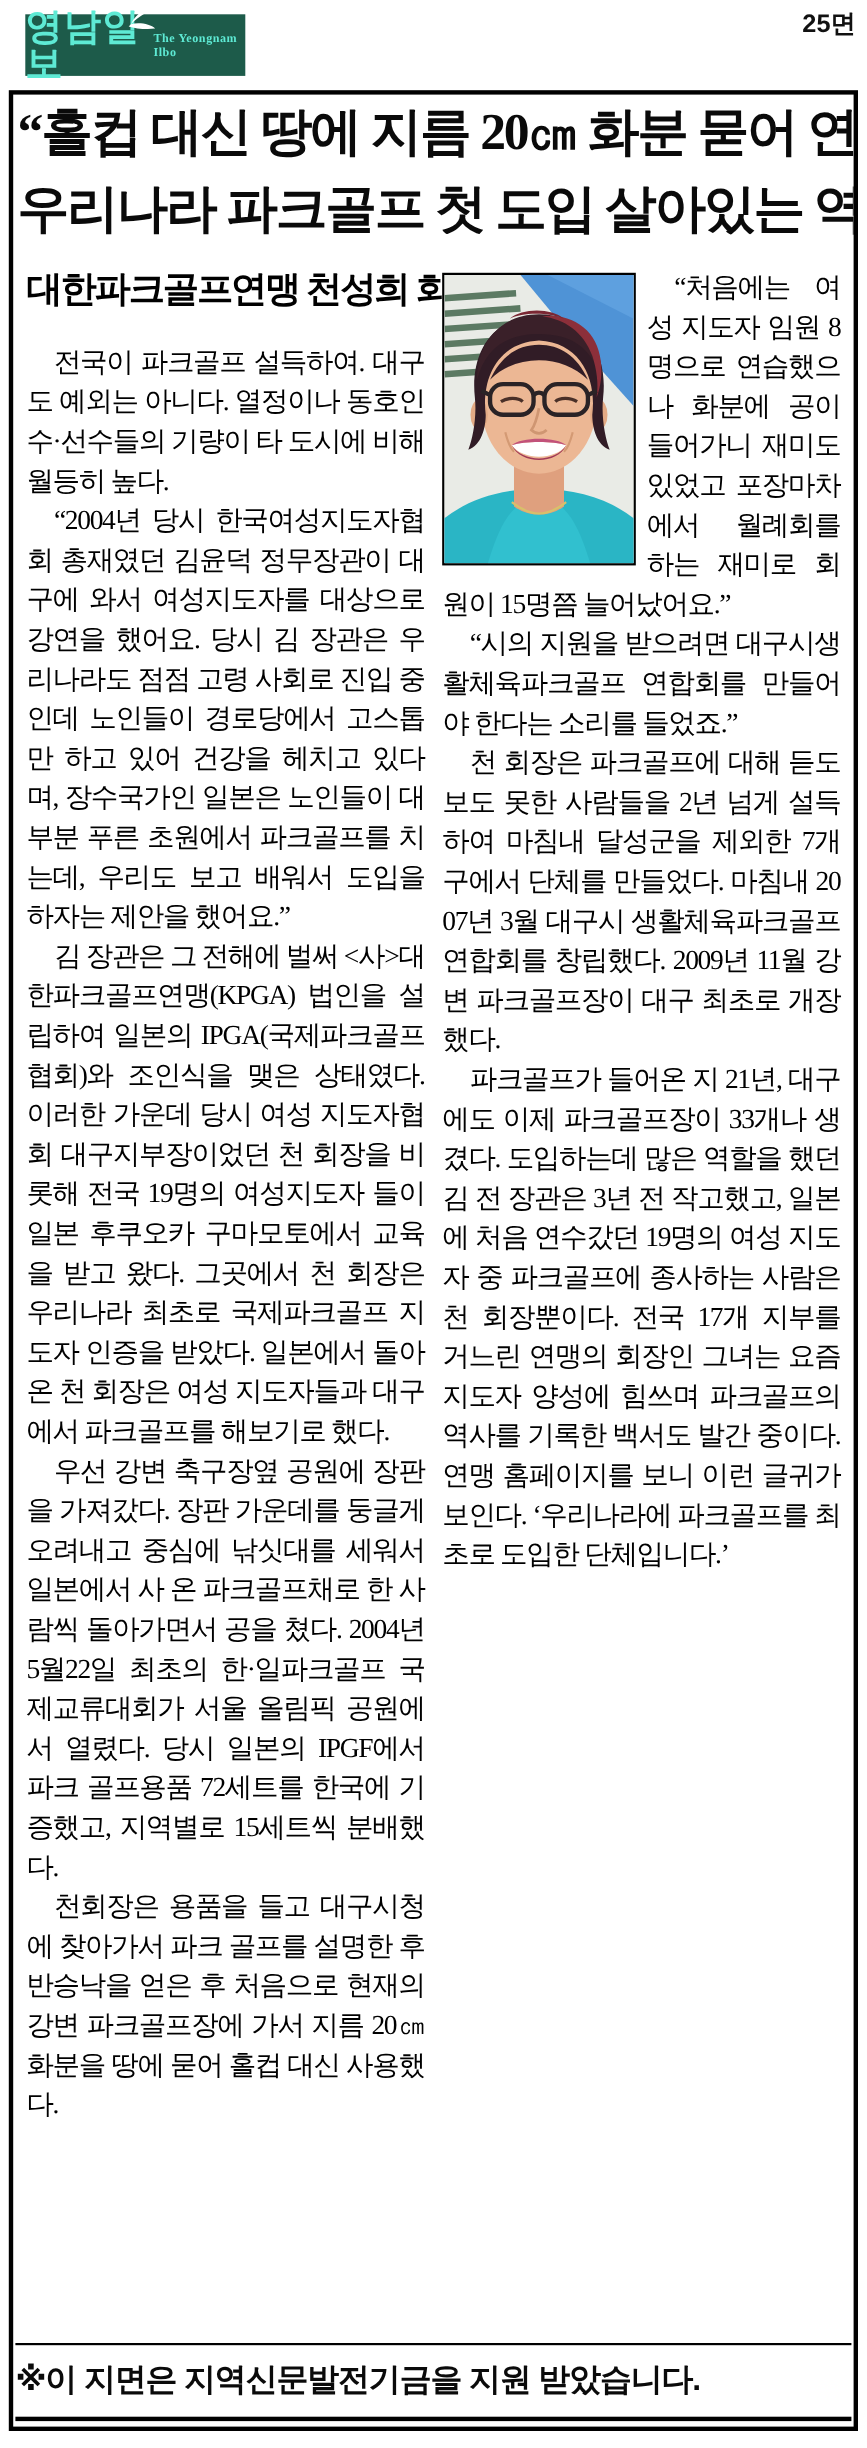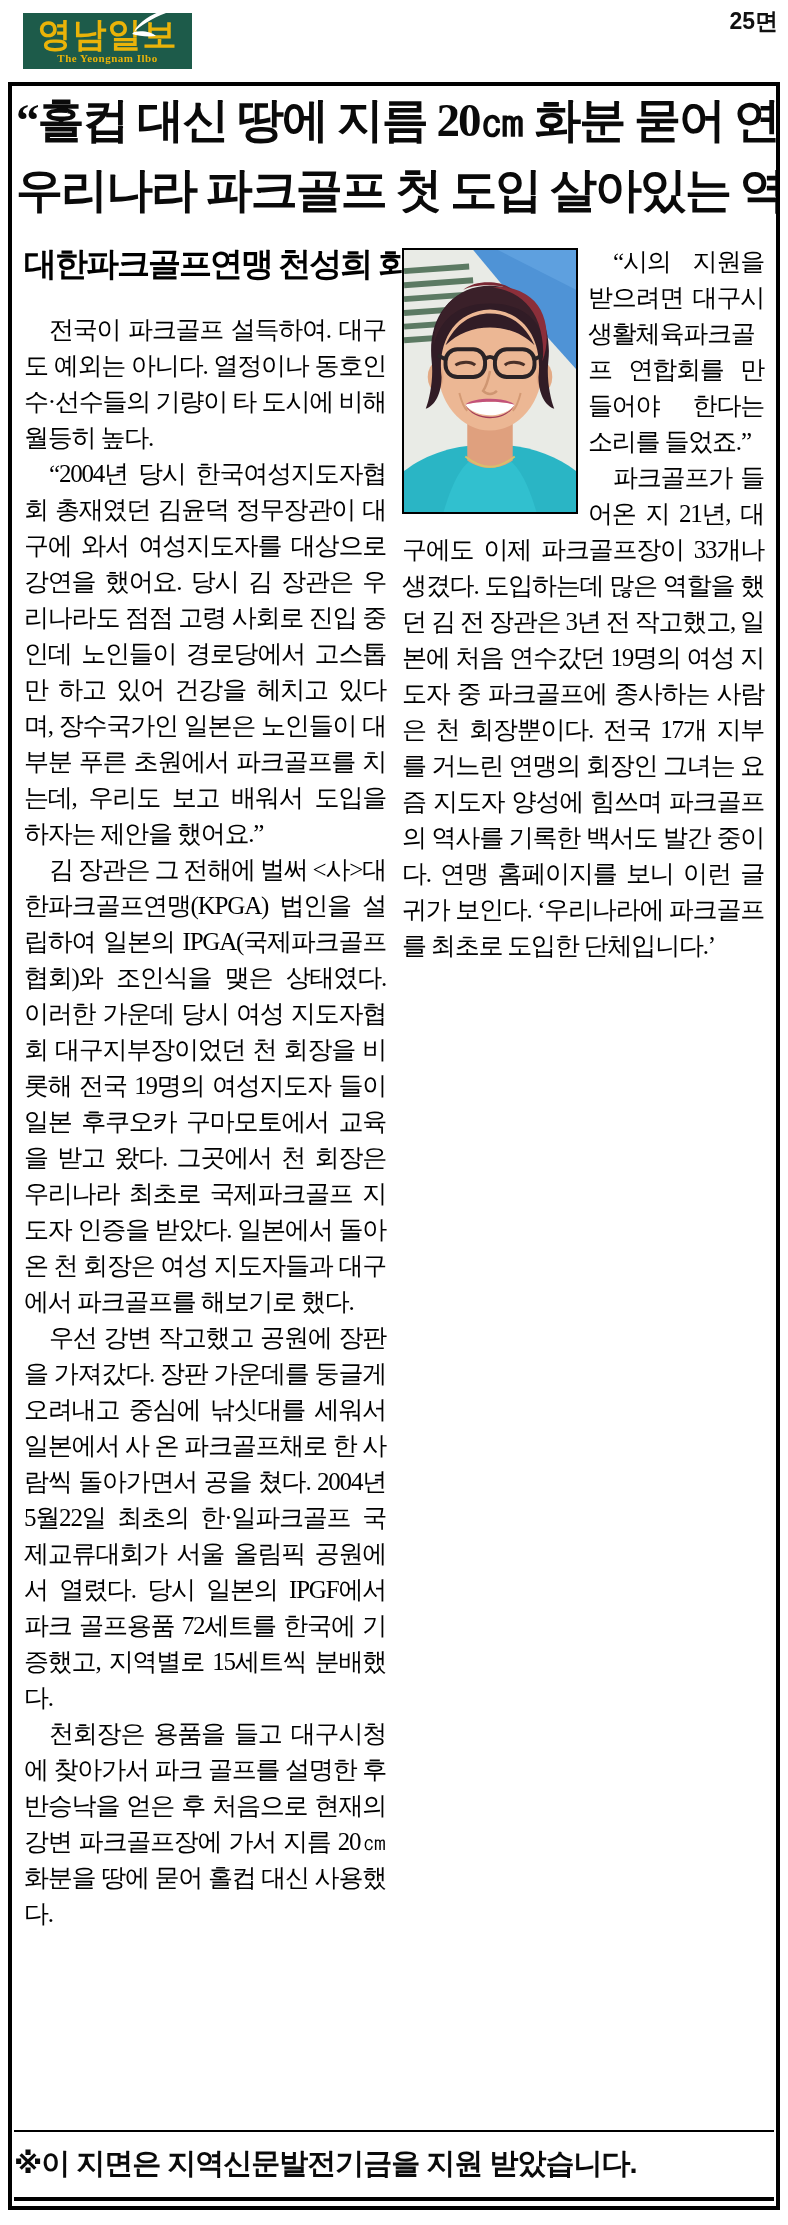--- a/index.html
+++ b/index.html
@@ -8,23 +8,23 @@
     width:788px;height:2225px;
     background:#fff;
     font-family:"Liberation Serif","DejaVu Serif",serif;
     color:#000;
     overflow:hidden;
   }
 
   
   .masthead{position:absolute;top:0;left:0;width:788px;height:80px;}
   .logo-box{
-    position:absolute;left:23px;top:13px;width:169px;height:56px;
-    background:#1d5b4a;color:#eab308;
-    display:flex;flex-direction:column;align-items:center;justify-content:center;
+    position:absolute;left:23px;top:13px;width:200px;height:56px;
+    background:#1d5b4a;color:#5eead4;
+    display:flex;flex-direction:row;align-items:center;justify-content:center;
   }
   .logo-main{
     position:relative;
     font-family:"Liberation Sans","DejaVu Sans",sans-serif;
     font-weight:bold;font-size:34px;line-height:34px;letter-spacing:1px;
   }
   .logo-swoosh{position:absolute;top:-9px;left:84px;width:46px;height:30px;}
   .logo-sub{
     font-family:"Liberation Serif","DejaVu Serif",serif;
     font-weight:bold;font-size:11px;line-height:13px;margin-top:1px;letter-spacing:.5px;
@@ -107,21 +107,21 @@
     <div class="headline headline-1">“홀컵 대신 땅에 지름 20㎝ 화분 묻어 연습”</div>
     <div class="headline headline-2">우리나라 파크골프 첫 도입 살아있는 역사</div>
 
     <div class="body">
 
       <div class="col">
         <h2 class="subhead">대한파크골프연맹 천성희 회장</h2>
         <p>전국이 파크골프 설득하여. 대구도 예외는 아니다. 열정이나 동호인 수·선수들의 기량이 타 도시에 비해 월등히 높다.</p>
         <p>“2004년 당시 한국여성지도자협회 총재였던 김윤덕 정무장관이 대구에 와서 여성지도자를 대상으로 강연을 했어요. 당시 김 장관은 우리나라도 점점 고령 사회로 진입 중인데 노인들이 경로당에서 고스톱만 하고 있어 건강을 헤치고 있다며, 장수국가인 일본은 노인들이 대부분 푸른 초원에서 파크골프를 치는데, 우리도 보고 배워서 도입을 하자는 제안을 했어요.”</p>
         <p>김 장관은 그 전해에 벌써 &lt;사&gt;대한파크골프연맹(KPGA) 법인을 설립하여 일본의 IPGA(국제파크골프협회)와 조인식을 맺은 상태였다. 이러한 가운데 당시 여성 지도자협회 대구지부장이었던 천 회장을 비롯해 전국 19명의 여성지도자 들이 일본 후쿠오카 구마모토에서 교육을 받고 왔다. 그곳에서 천 회장은 우리나라 최초로 국제파크골프 지도자 인증을 받았다. 일본에서 돌아 온 천 회장은 여성 지도자들과 대구에서 파크골프를 해보기로 했다.</p>
-        <p>우선 강변 작고했고 공원에 장판을 가져갔다. 장판 가운데를 둥글게 오려내고 중심에 낚싯대를 세워서 일본에서 사 온 파크골프채로 한 사람씩 돌아가면서 공을 쳤다. 2004년 5월22일 최초의 한·일파크골프 국제교류대회가 서울 올림픽 공원에서 열렸다. 당시 일본의 IPGF에서 파크 골프용품 72세트를 한국에 기증했고, 지역별로 15세트씩 분배했다.</p>
+        <p>우선 강변 축구장옆 공원에 장판을 가져갔다. 장판 가운데를 둥글게 오려내고 중심에 낚싯대를 세워서 일본에서 사 온 파크골프채로 한 사람씩 돌아가면서 공을 쳤다. 2004년 5월22일 최초의 한·일파크골프 국제교류대회가 서울 올림픽 공원에서 열렸다. 당시 일본의 IPGF에서 파크 골프용품 72세트를 한국에 기증했고, 지역별로 15세트씩 분배했다.</p>
         <p>천회장은 용품을 들고 대구시청에 찾아가서 파크 골프를 설명한 후 반승낙을 얻은 후 처음으로 현재의 강변 파크골프장에 가서 지름 20㎝ 화분을 땅에 묻어 홀컵 대신 사용했다.</p>
       </div>
 
       <div class="col">
         <div class="photo-frame">
           <svg viewBox="0 0 174 264" preserveAspectRatio="none">
 
             <rect x="0" y="0" width="174" height="264" fill="#e9ebe6"></rect>
 
             <path d="M70 0 L174 0 L174 120 L120 60 Z" fill="#4f93d6"></path>
@@ -169,21 +169,23 @@
             <path d="M87 122 C85 132 83 138 80 142 C84 146 90 146 94 142" stroke="#cf9672" stroke-width="2.5" fill="none"></path>
 
             <path d="M62 156 C72 170 102 170 112 156 C102 152 72 152 62 156 Z" fill="#ffffff"></path>
             <path d="M62 156 C74 152 100 152 112 156 C104 148 70 148 62 156 Z" fill="#c2527a"></path>
             <path d="M62 156 C72 172 102 172 112 156 C104 174 70 174 62 156 Z" fill="#a13a56"></path>
 
             <path d="M56 144 C58 152 60 158 64 162" stroke="#d49a74" stroke-width="2" fill="none"></path>
             <path d="M118 144 C116 152 114 158 110 162" stroke="#d49a74" stroke-width="2" fill="none"></path>
           </svg>
         </div>
+        <p>“처음에는 여성 지도자 임원 8명으로 연습했으나 화분에 공이 들어가니 재미도 있었고 포장마차에서 월례회를 하는 재미로 회원이 15명쯤 늘어났어요.”</p>
         <p>“시의 지원을 받으려면 대구시생활체육파크골프 연합회를 만들어야 한다는 소리를 들었죠.”</p>
+        <p>천 회장은 파크골프에 대해 듣도 보도 못한 사람들을 2년 넘게 설득하여 마침내 달성군을 제외한 7개 구에서 단체를 만들었다. 마침내 2007년 3월 대구시 생활체육파크골프 연합회를 창립했다. 2009년 11월 강변 파크골프장이 대구 최초로 개장했다.</p>
         <p>파크골프가 들어온 지 21년, 대구에도 이제 파크골프장이 33개나 생겼다. 도입하는데 많은 역할을 했던 김 전 장관은 3년 전 작고했고, 일본에 처음 연수갔던 19명의 여성 지도자 중 파크골프에 종사하는 사람은 천 회장뿐이다. 전국 17개 지부를 거느린 연맹의 회장인 그녀는 요즘 지도자 양성에 힘쓰며 파크골프의 역사를 기록한 백서도 발간 중이다. 연맹 홈페이지를 보니 이런 글귀가 보인다. ‘우리나라에 파크골프를 최초로 도입한 단체입니다.’</p>
 
       </div>
     </div>
 
     <div class="footer">
       <div class="footer-note">※이 지면은 지역신문발전기금을 지원 받았습니다.</div>
     </div>
   </div>
 

